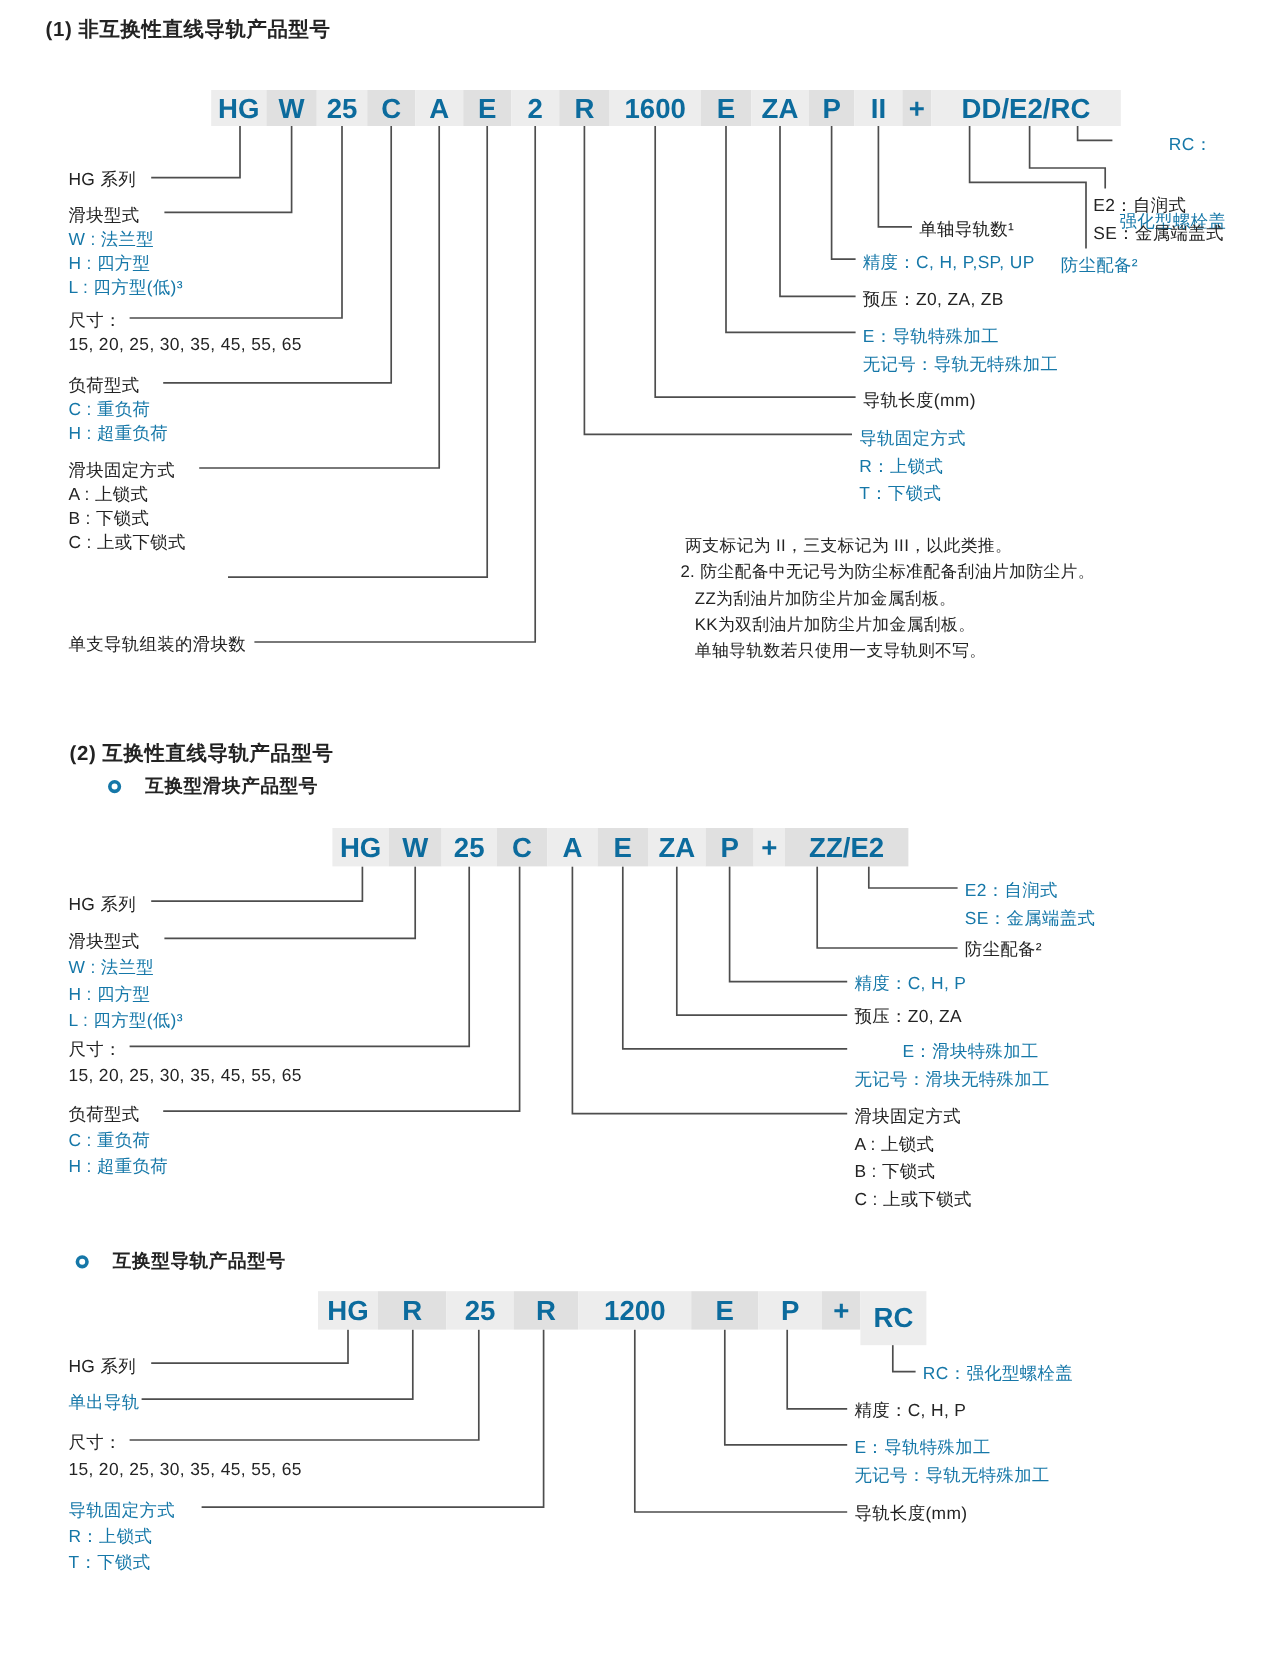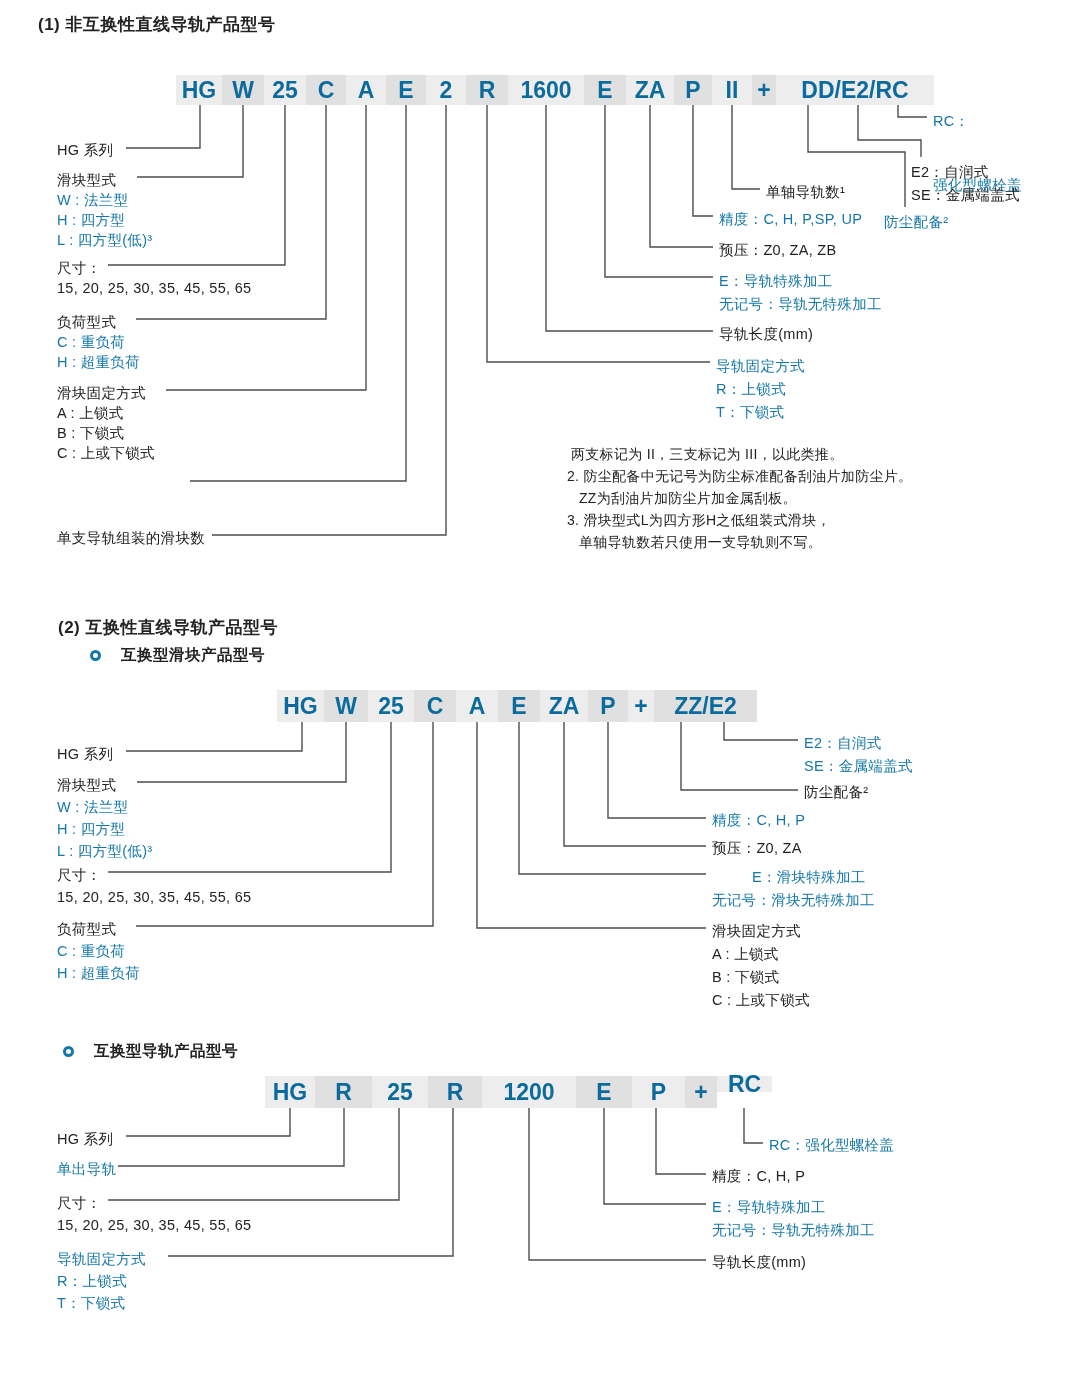--- a/index.html
+++ b/index.html
@@ -100,21 +100,21 @@
     <div class="callout" style="left: 57px; top: 383px;">
       <div class="ln black" style="line-height: 20px;">滑块固定方式</div>
       <div class="ln black" style="line-height: 20px;">A : 上锁式</div>
       <div class="ln black" style="line-height: 20px;">B : 下锁式</div>
       <div class="ln black" style="line-height: 20px;">C : 上或下锁式</div>
     </div>
     <div class="callout" style="left: 57px; top: 528px;">
       <div class="ln black" style="line-height: 20px;">单支导轨组装的滑块数</div>
     </div>
     <div class="callout" style="left: 933px; top: 108px;">
-      <div class="ln blue" style="line-height: 26px;">RC：</div>
+      <div class="ln blue" style="line-height: 26px; margin-left: 41px;">RC：</div>
       <div class="ln blue" style="line-height: 26px; margin-top: 38px;">强化型螺栓盖</div>
     </div>
     <div class="callout" style="left: 911px; top: 161px;">
       <div class="ln black" style="line-height: 23px;">E2：自润式</div>
       <div class="ln black" style="line-height: 23px;">SE：金属端盖式</div>
     </div>
     <div class="callout" style="left: 766px; top: 182px;">
       <div class="ln black" style="line-height: 20px;">单轴导轨数¹</div>
     </div>
     <div class="callout" style="left: 719px; top: 209px;">
@@ -135,21 +135,21 @@
     </div>
     <div class="callout" style="left: 716px; top: 355px;">
       <div class="ln blue" style="line-height: 23px;">导轨固定方式</div>
       <div class="ln blue" style="line-height: 23px;">R：上锁式</div>
       <div class="ln blue" style="line-height: 23px;">T：下锁式</div>
     </div>
     <div class="notes" style="left: 550px; top: 443px;">
       <div class="ln" style="line-height: 22px; margin-left: 21px;">两支标记为 II，三支标记为 III，以此类推。</div>
       <div class="ln" style="line-height: 22px; margin-left: 17px;">2. 防尘配备中无记号为防尘标准配备刮油片加防尘片。</div>
       <div class="ln" style="line-height: 22px; margin-left: 29px;">ZZ为刮油片加防尘片加金属刮板。</div>
-      <div class="ln" style="line-height: 22px; margin-left: 17px;">3. 滑块型式L为四方形H之低组装式滑块，</div>
+      <div class="ln" style="line-height: 22px; margin-left: 29px;">KK为双刮油片加防尘片加金属刮板。</div>
       <div class="ln" style="line-height: 22px; margin-left: 29px;">单轴导轨数若只使用一支导轨则不写。</div>
     </div>
     <div class="sec-title" style="left: 58px; top: 616px;">(2) 互换性直线导轨产品型号</div>
     <div class="bullet" style="left: 90px; top: 650px;"></div>
     <div class="sub-title" style="left: 121px; top: 645px;">互换型滑块产品型号</div>
     <div class="seg" style="left: 277px; top: 690px; width: 47px; height: 32px;">HG</div>
     <div class="seg seg-dark" style="left: 324px; top: 690px; width: 44px; height: 32px;">W</div>
     <div class="seg" style="left: 368px; top: 690px; width: 46px; height: 32px;">25</div>
     <div class="seg seg-dark" style="left: 414px; top: 690px; width: 42px; height: 32px;">C</div>
     <div class="seg" style="left: 456px; top: 690px; width: 42px; height: 32px;">A</div>
@@ -202,21 +202,21 @@
     <div class="bullet" style="left: 63px; top: 1046px;"></div>
     <div class="sub-title" style="left: 94px; top: 1041px;">互换型导轨产品型号</div>
     <div class="seg" style="left: 265px; top: 1076px; width: 50px; height: 32px;">HG</div>
     <div class="seg seg-dark" style="left: 315px; top: 1076px; width: 57px; height: 32px;">R</div>
     <div class="seg" style="left: 372px; top: 1076px; width: 56px; height: 32px;">25</div>
     <div class="seg seg-dark" style="left: 428px; top: 1076px; width: 54px; height: 32px;">R</div>
     <div class="seg" style="left: 482px; top: 1076px; width: 94px; height: 32px;">1200</div>
     <div class="seg seg-dark" style="left: 576px; top: 1076px; width: 56px; height: 32px;">E</div>
     <div class="seg" style="left: 632px; top: 1076px; width: 53px; height: 32px;">P</div>
     <div class="seg seg-dark" style="left: 685px; top: 1076px; width: 32px; height: 32px;">+</div>
-    <div class="seg" style="left: 717px; top: 1076px; width: 55px; height: 16px;">RC</div>
+    <div class="seg" style="left: 717px; top: 1076px; width: 55px; height: 45px;">RC</div>
     <div class="callout" style="left: 57px; top: 1128px;">
       <div class="ln black" style="line-height: 22px;">HG 系列</div>
     </div>
     <div class="callout" style="left: 57px; top: 1158px;">
       <div class="ln blue" style="line-height: 22px;">单出导轨</div>
     </div>
     <div class="callout" style="left: 57px; top: 1192px;">
       <div class="ln black" style="line-height: 22px;">尺寸：</div>
       <div class="ln black" style="line-height: 22px;">15, 20, 25, 30, 35, 45, 55, 65</div>
     </div>

